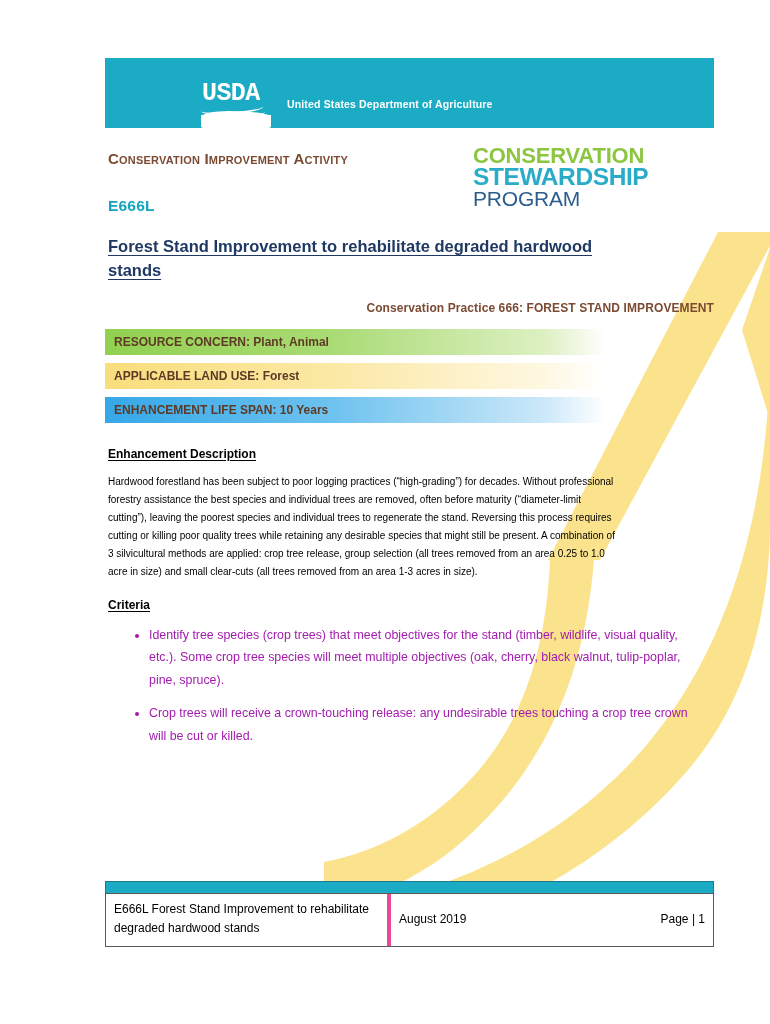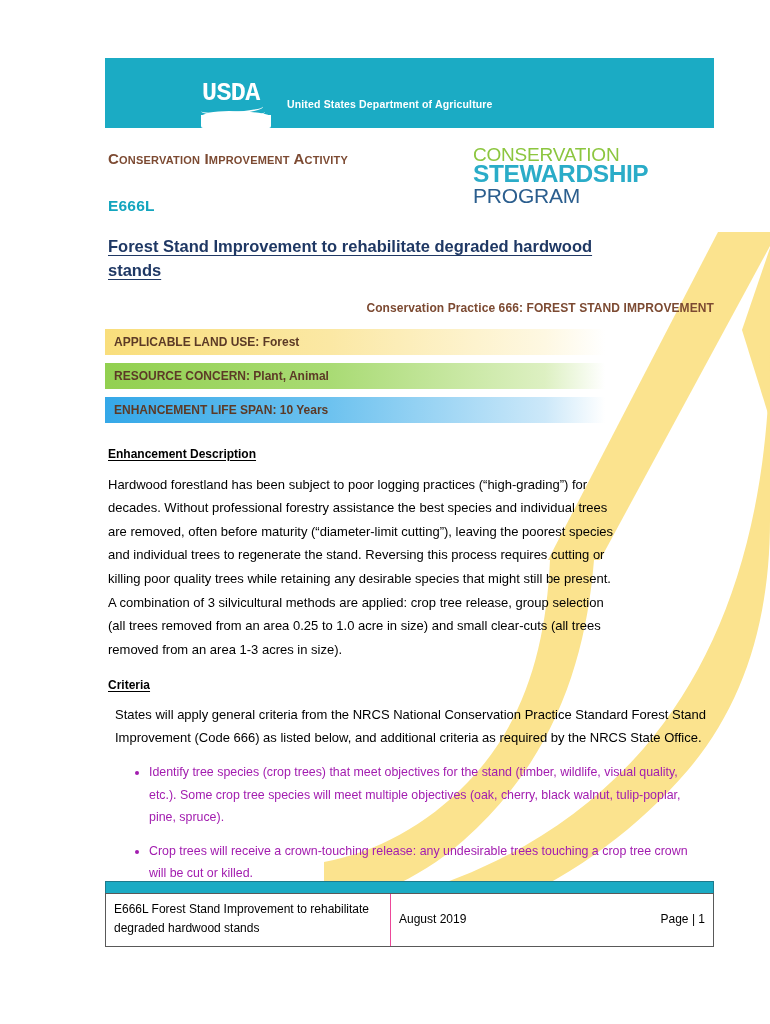--- a/index.html
+++ b/index.html
@@ -136,24 +136,25 @@
   
   .csp-logo {
     position: absolute;
     left: 368px;
     top: -4px;
     line-height: 0.92;
     font-family: "Liberation Sans", sans-serif;
     text-align: left;
   }
   .csp-l1 {
-    font-size: 19px;
+    font-size: 22px;
     color: #8CC63F;
     letter-spacing: -0.2px;
     display: block;
+    font-weight: bold;
   }
   .csp-l2 {
     font-size: 24.5px;
     font-weight: bold;
     color: #2AACC8;
     letter-spacing: -0.4px;
     display: block;
   }
   .csp-l3 {
     font-size: 21px;
@@ -221,21 +222,21 @@
     font-size: 12px;
     color: #000000;
     text-decoration: underline;
     text-underline-offset: 2px;
     display: inline-block;
   }
   .para {
     margin-top: 11px;
     padding-left: 3px;
     font-family: "Liberation Sans", sans-serif;
-    font-size: 13px;
+    font-size: 10px;
     line-height: 1.82;
     color: #000000;
     width: 512px;
   }
   .para-criteria {
     margin-top: 10px;
     padding-left: 10px;
     width: 600px;
   }
   .bullets {
@@ -275,21 +276,21 @@
   .footer-cell {
     padding: 6px 8px 7px 8px;
     font-family: "Liberation Sans", sans-serif;
     font-size: 12px;
     line-height: 1.62;
     color: #000000;
     box-sizing: border-box;
   }
   .footer-cell-left {
     width: 285px;
-    border-right: 1px solid #ec4899;
+    border-right: 4px solid #ec4899;
   }
   .footer-cell-right {
     width: 322px;
     display: flex;
     justify-content: space-between;
     align-items: center;
   }
 </style>
 </head>
 <body>
@@ -379,30 +380,29 @@
         <span class="csp-l2">STEWARDSHIP</span>
         <span class="csp-l3">PROGRAM</span>
       </div>
     </div>
 
     <div class="doc-title">Forest Stand Improvement to rehabilitate degraded hardwood stands</div>
 
     <div class="practice-line">Conservation Practice 666:  FOREST STAND IMPROVEMENT</div>
 
     <div class="bars">
+      <div class="bar bar-resource">RESOURCE CONCERN: Plant, Animal</div>
       <div class="bar bar-landuse">APPLICABLE LAND USE: Forest</div>
-      <div class="bar bar-resource">RESOURCE CONCERN: Plant, Animal</div>
       <div class="bar bar-lifespan">ENHANCEMENT LIFE SPAN: 10 Years</div>
     </div>
 
     <div><span class="sec-head">Enhancement Description</span></div>
     <div class="para">Hardwood forestland has been subject to poor logging practices (“high-grading”) for decades.  Without professional forestry assistance the best species and individual trees are removed, often before maturity (“diameter-limit cutting”), leaving the poorest species and individual trees to regenerate the stand.  Reversing this process requires cutting or killing poor quality trees while retaining any desirable species that might still be present.  A combination of 3 silvicultural methods are applied: crop tree release, group selection (all trees removed from an area 0.25 to 1.0 acre in size) and small clear-cuts (all trees removed from an area 1-3 acres in size).</div>
 
     <div><span class="sec-head">Criteria</span></div>
-    <div class="para para-criteria">States will apply general criteria from the NRCS National Conservation Practice Standard Forest Stand Improvement (Code 666) as listed below, and additional criteria as required by the NRCS State Office.</div>
 
     <ul class="bullets">
       <li>Identify tree species (crop trees) that meet objectives for the stand (timber, wildlife, visual quality, etc.).  Some crop tree species will meet multiple objectives (oak, cherry, black walnut, tulip-poplar, pine, spruce).</li>
       <li>Crop trees will receive a crown-touching release: any undesirable trees touching a crop tree crown will be cut or killed.</li>
     </ul>
 
   </div>
 
   <div class="footer">
     <div class="footer-bar"></div>

